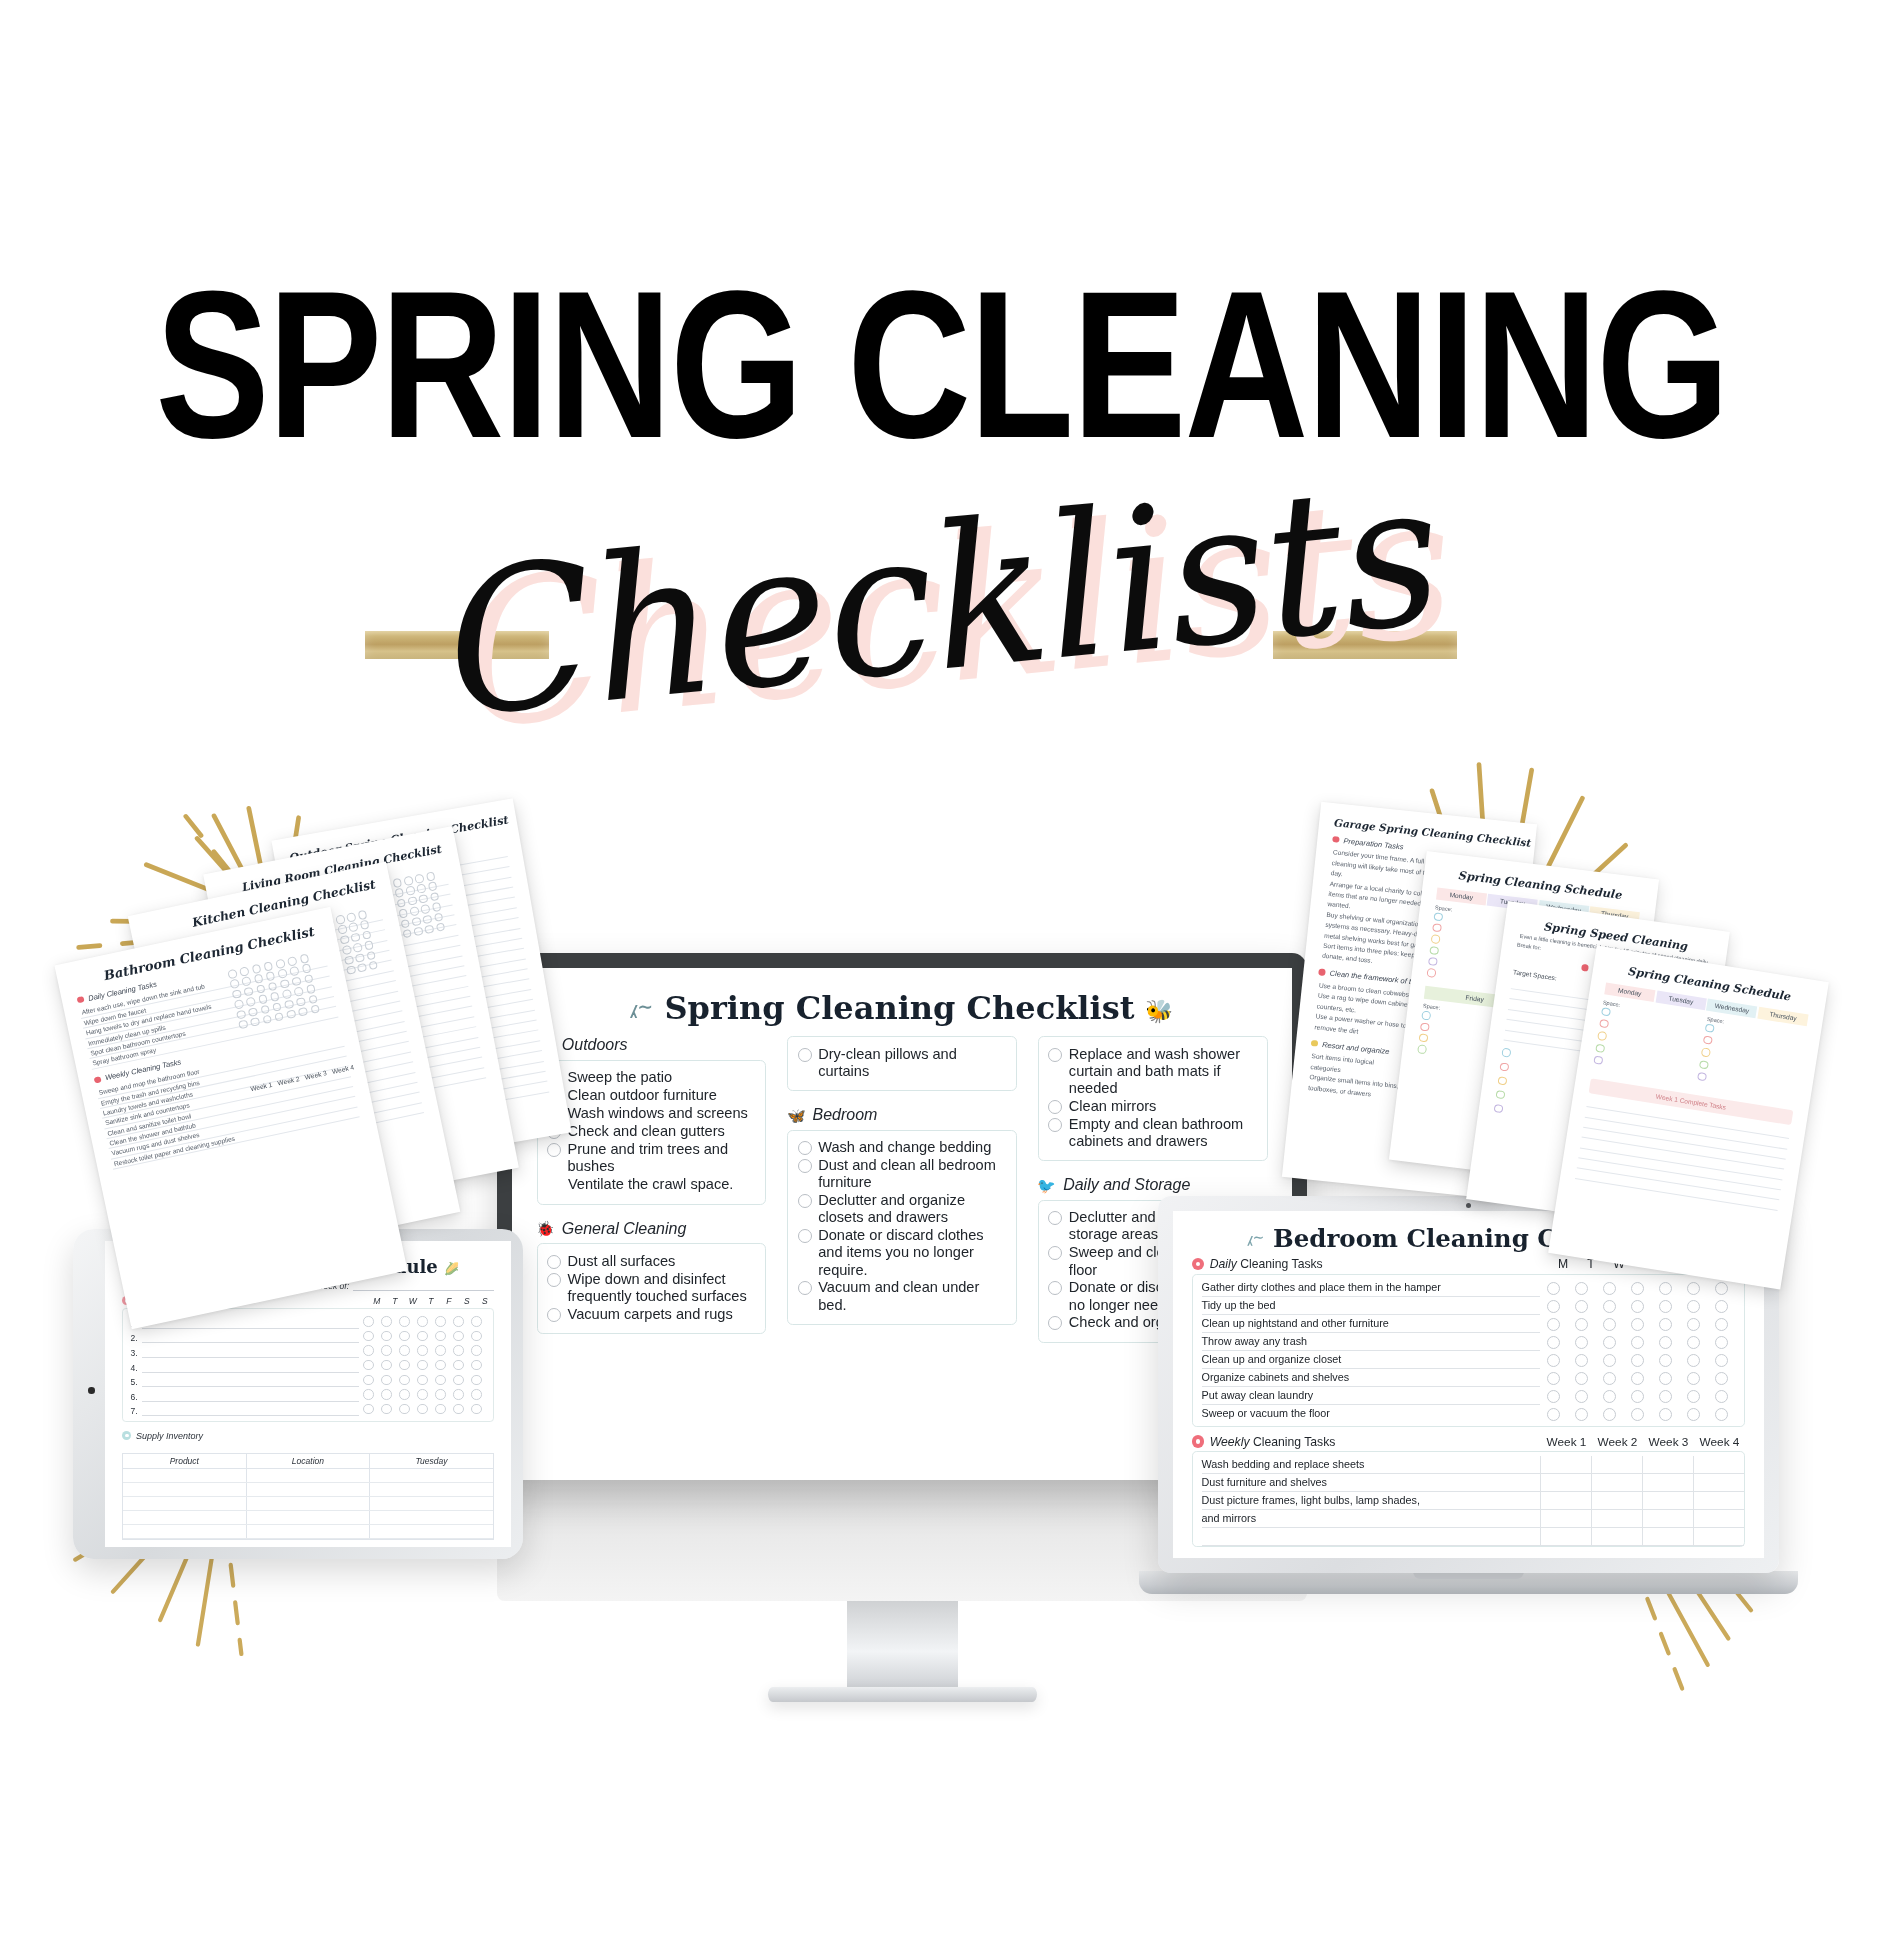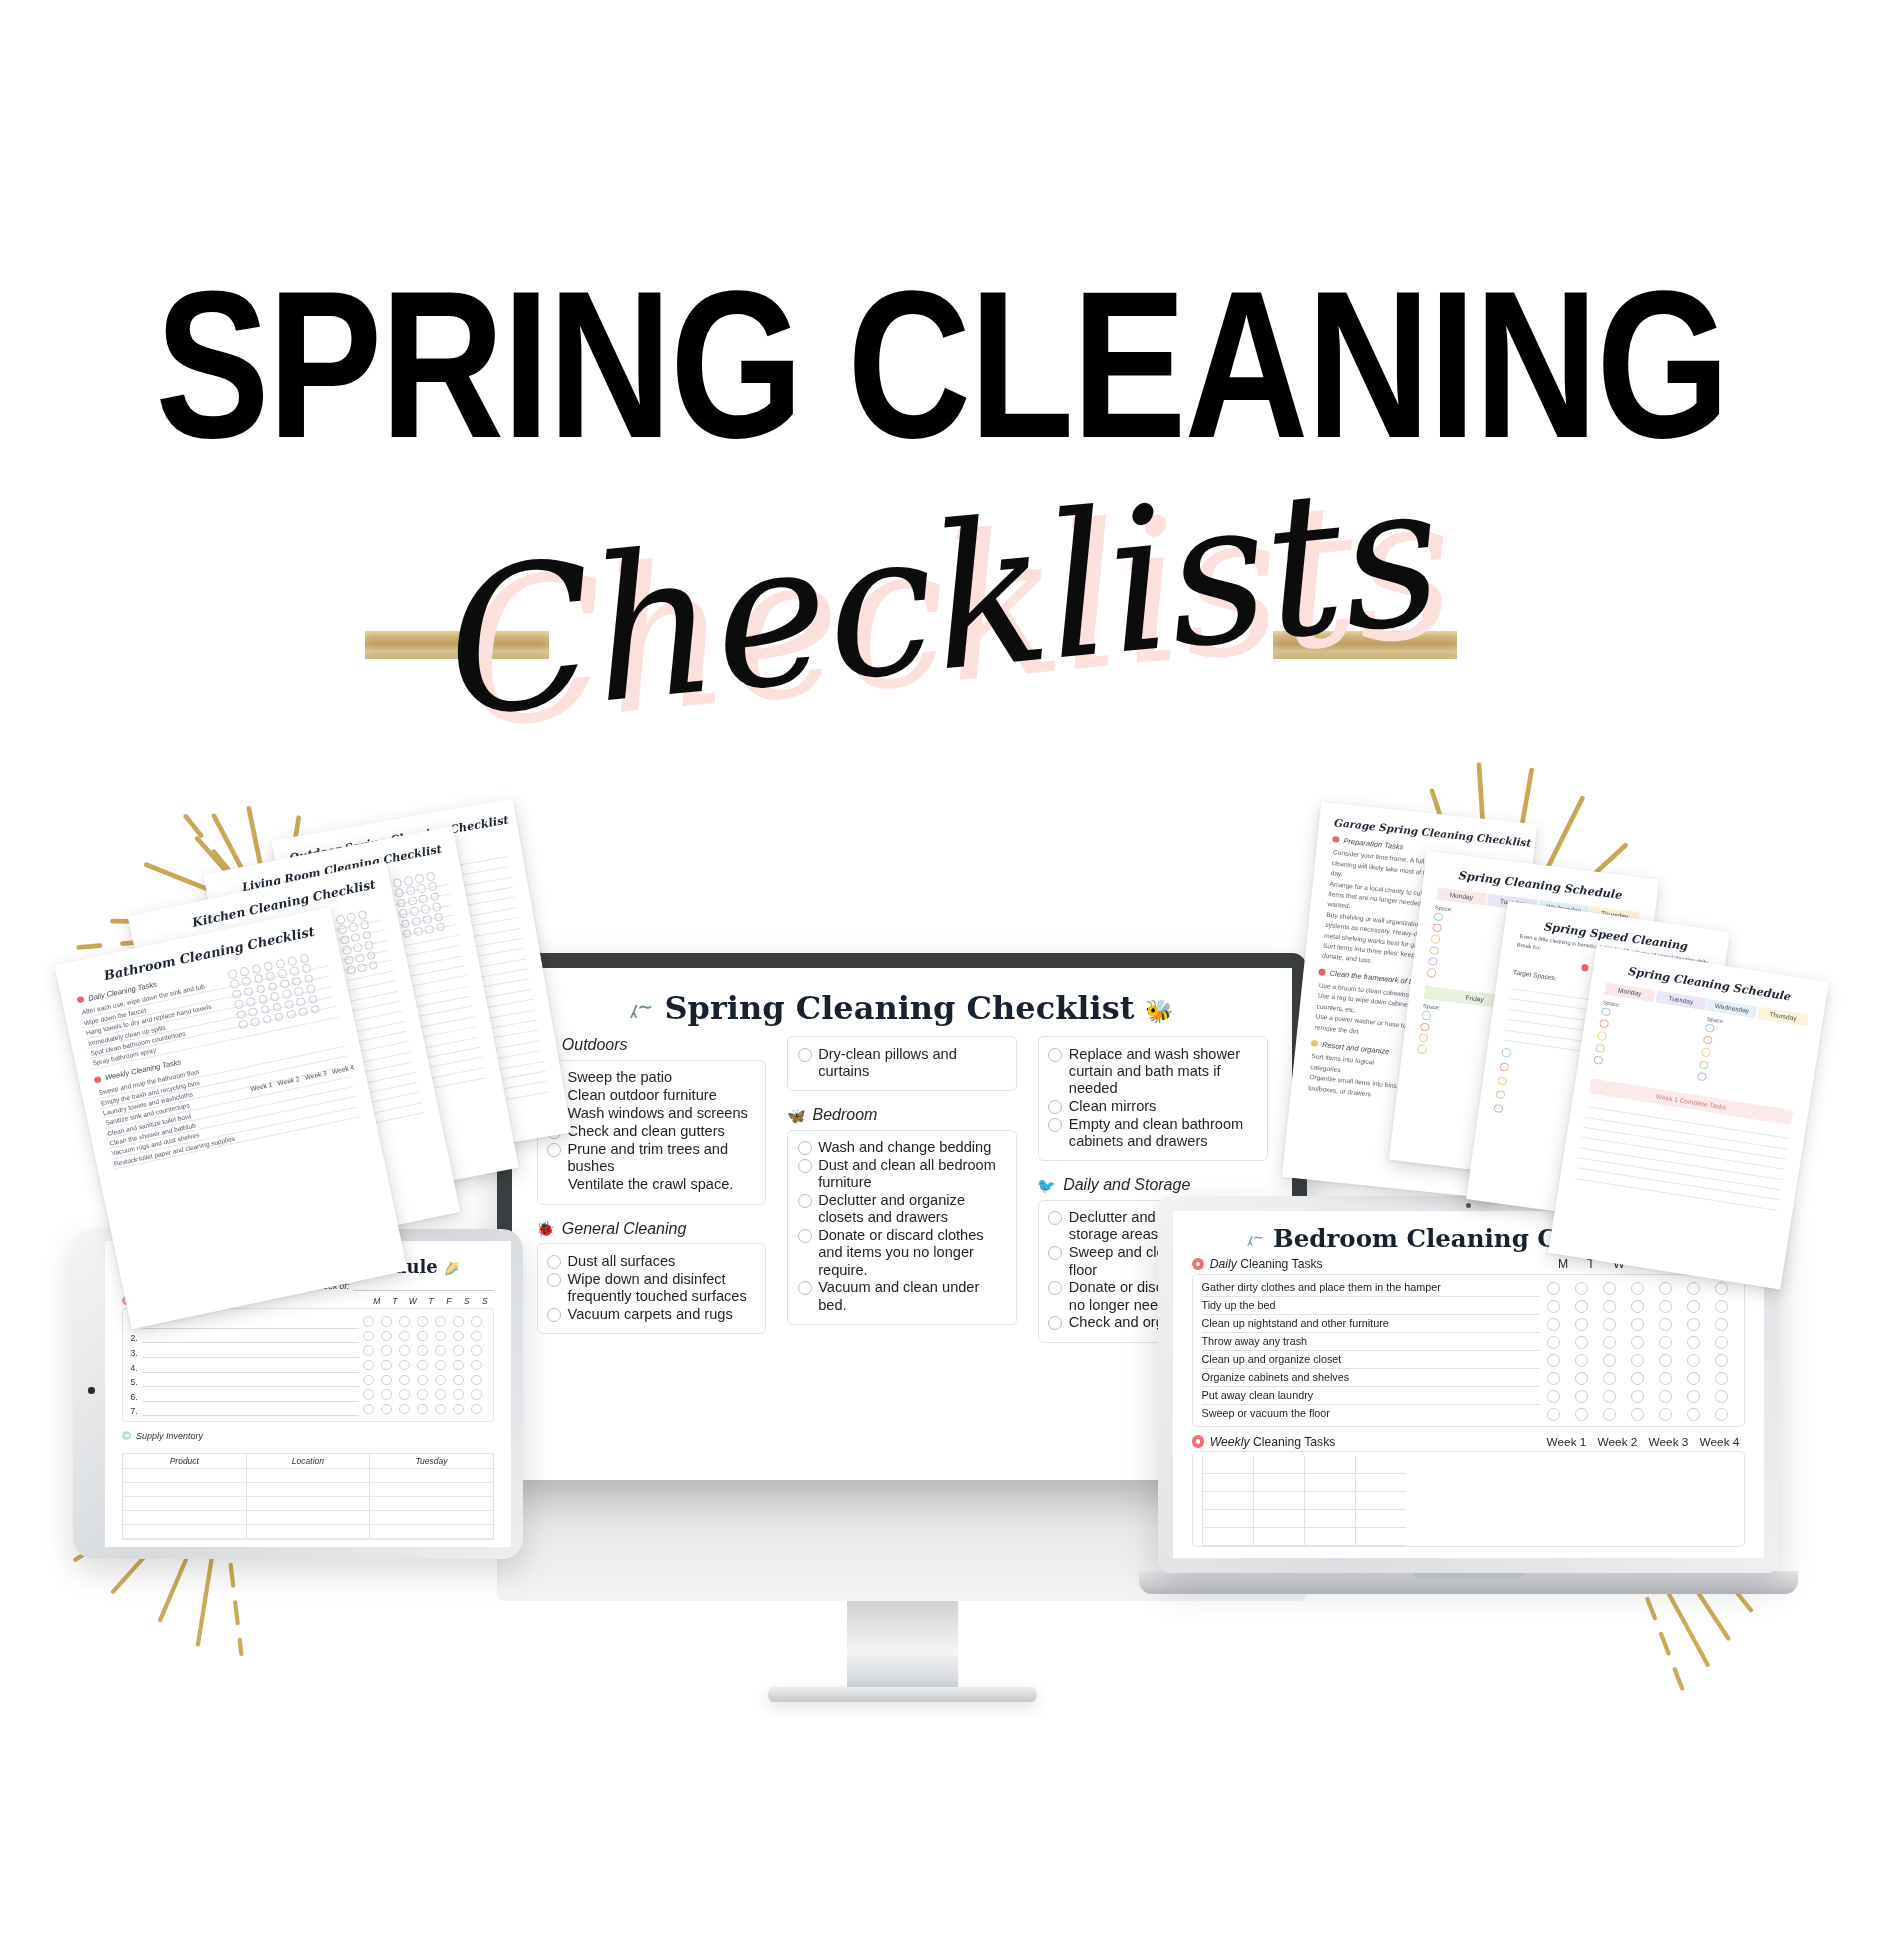--- a/index.html
+++ b/index.html
@@ -1355,20 +1355,27 @@
             </div>
             <div class="lp-weeks">
               <span class="lp-week">Week 1</span>
               <span class="lp-week">Week 2</span>
               <span class="lp-week">Week 3</span>
               <span class="lp-week">Week 4</span>
             </div>
           </div>
 
           <div class="lp-wtable" style="margin-top:2.8px;">
+            <div style="flex:1 1 auto;">
+              <div class="lp-wrow">Wash bedding and replace sheets</div>
+              <div class="lp-wrow">Dust furniture and shelves</div>
+              <div class="lp-wrow">Dust picture frames, light bulbs, lamp shades,</div>
+              <div class="lp-wrow">  and mirrors</div>
+              <div class="lp-wrow"></div>
+            </div>
             <div class="lp-wgrid">
               <div class="lp-wcol">
                   <div class="lp-wcell"></div>
                   <div class="lp-wcell"></div>
                   <div class="lp-wcell"></div>
                   <div class="lp-wcell"></div>
                   <div class="lp-wcell"></div>
                 </div>
               <div class="lp-wcol">
                   <div class="lp-wcell"></div>

